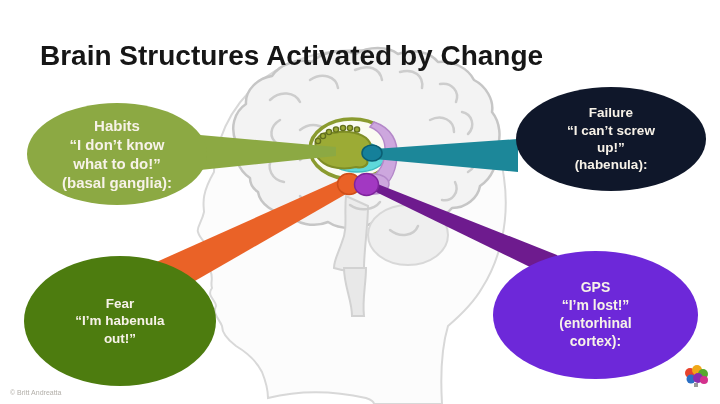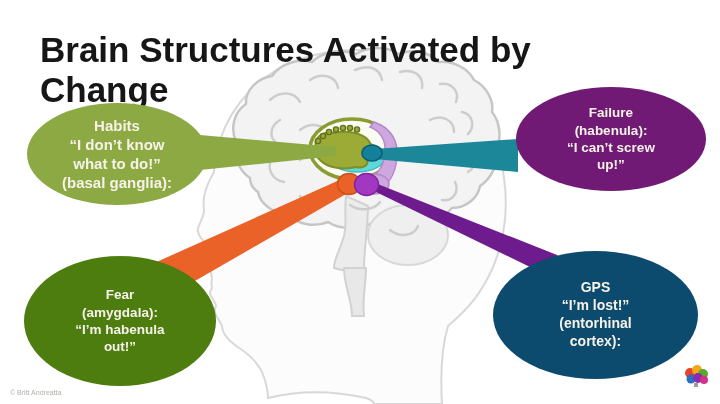--- a/index.html
+++ b/index.html
@@ -2,22 +2,22 @@
 <html><head>
 <meta charset="utf-8">
 <style>
   html,body{margin:0;padding:0;background:#fff;}
   #slide{
     position:relative;width:720px;height:404px;background:#ffffff;
     overflow:hidden;font-family:"Liberation Sans", sans-serif;
   }
   #scene{position:absolute;left:0;top:0;}
   .title{
-    position:absolute;left:40px;top:30px;width:600px;
-    font-size:35px;font-weight:bold;color:#161616;letter-spacing:0px;
+    position:absolute;left:40px;top:40px;width:600px;
+    font-size:28px;font-weight:bold;color:#161616;letter-spacing:0px;
   }
   .bubble{
     position:absolute;border-radius:50%;
     display:flex;flex-direction:column;align-items:center;justify-content:center;
     text-align:center;color:#F7F2E8;font-weight:bold;line-height:1.28;
   }
   .bubble span{white-space:pre-line;display:block;}
   .bubble-habits {left:27px; top:103px;width:180px;height:102px;font-size:15px;}
   .bubble-failure{left:516px;top:87px; width:190px;height:104px;font-size:13.5px;}
   .bubble-fear   {left:24px; top:256px;width:192px;height:130px;font-size:13.5px;}
@@ -134,35 +134,34 @@
 
   <div class="title">Brain Structures Activated by Change</div>
 
   <div class="bubble bubble-habits" style="background-color: rgb(140, 169, 67);">
     <span>Habits</span>
     <span>“I don’t know
 what to do!”</span>
     <span>(basal ganglia):</span>
   </div>
 
-  <div class="bubble bubble-failure" style="background-color: #701a75;">
+  <div class="bubble bubble-failure" style="background-color: #0f172a;">
     <span>Failure</span>
-    <span>(habenula):</span>
     <span>“I can’t screw
 up!”</span>
+    <span>(habenula):</span>
   </div>
 
   <div class="bubble bubble-fear" style="background-color: #4d7c0f;">
     <span>Fear</span>
-    <span>(amygdala):</span>
     <span>“I’m habenula
 out!”</span>
   </div>
 
-  <div class="bubble bubble-gps" style="background-color: #0c4a6e;">
+  <div class="bubble bubble-gps" style="background-color: #6d28d9;">
     <span>GPS</span>
     <span>“I’m lost!”</span>
     <span>(entorhinal
 cortex):</span>
   </div>
 
   <div class="credit">© Britt Andreatta</div>
 
   <svg class="logo" viewBox="0 0 28 24">
     <circle cx="9" cy="9" r="5" fill="#e8432d"></circle>

